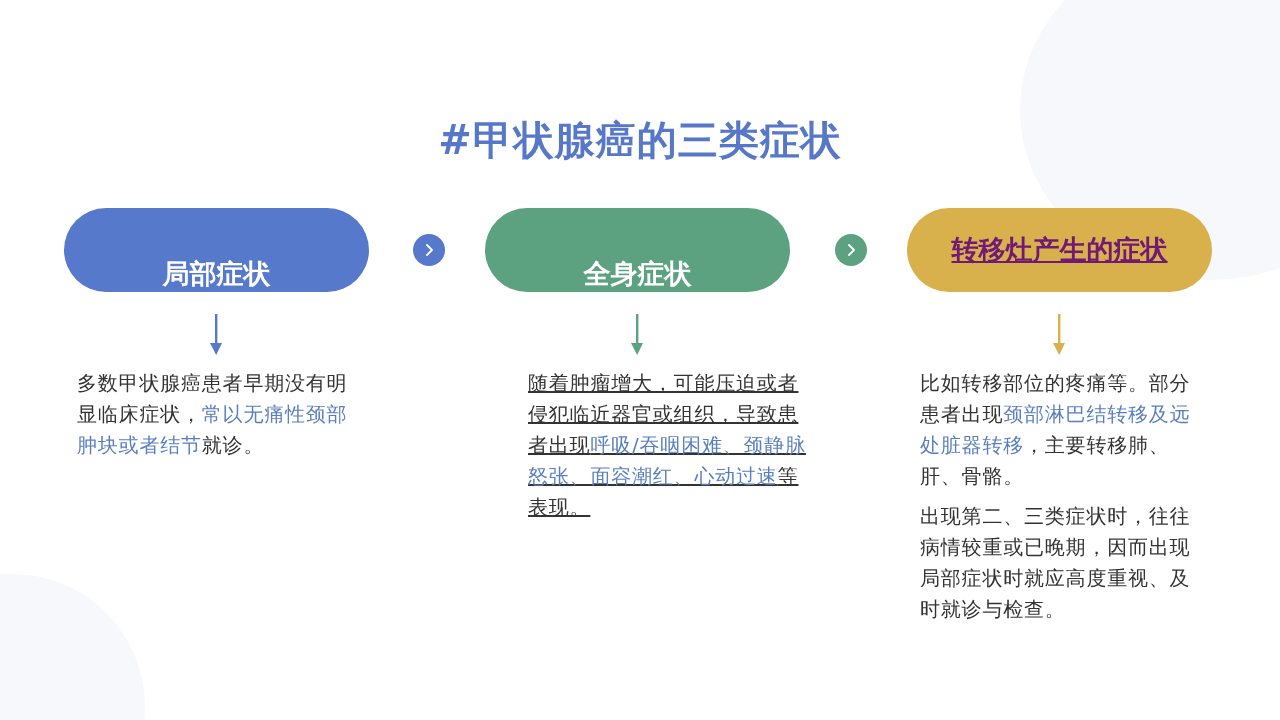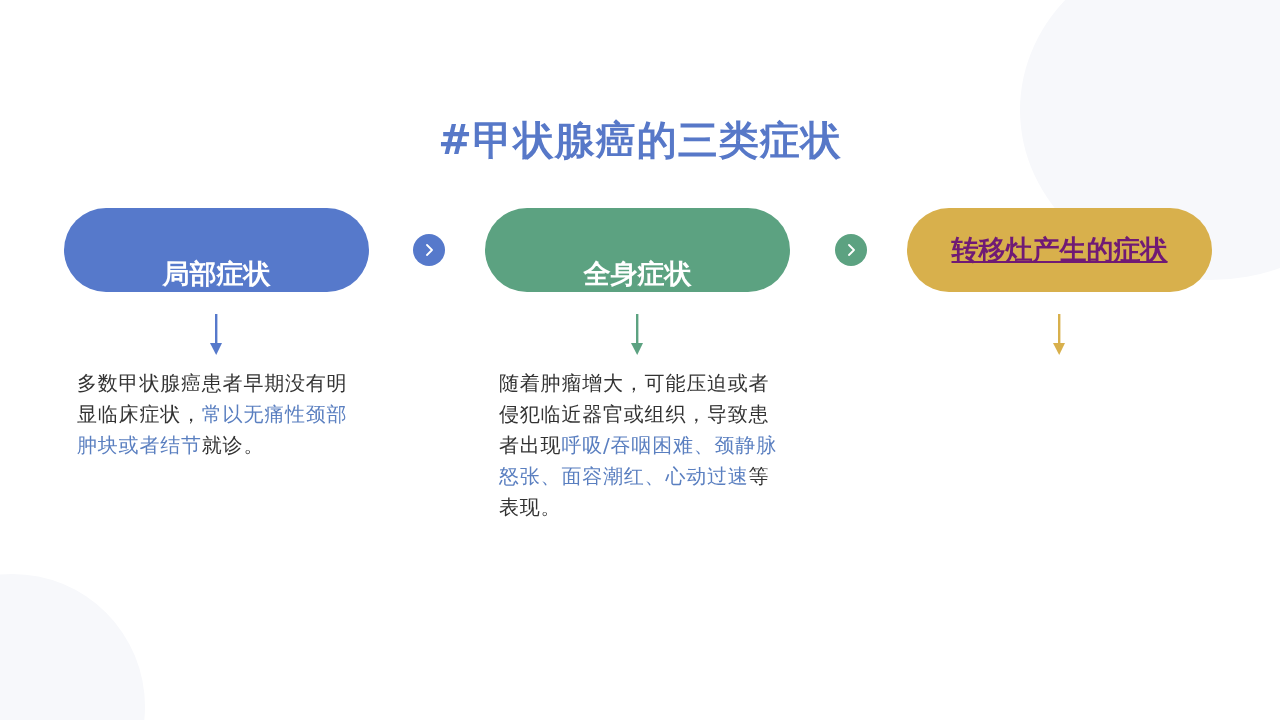--- a/index.html
+++ b/index.html
@@ -40,21 +40,21 @@
   .down-arrow-2 { left: 630px; }
   .down-arrow-3 { left: 1052px; }
 
   .desc {
     position: absolute; top: 368px; width: 290px;
     font-size: 20px; line-height: 31px; color: #333333; letter-spacing: 0.8px;
   }
   .desc p { margin: 0; }
   .desc p + p { margin-top: 9px; }
   .desc-1 { left: 77px; }
-  .desc-2 { left: 499px; }
+  .desc-2 { left: 528px; text-decoration: underline; }
   .desc-3 { left: 920px; }
   .hl { color: #5a7fc0; }
 </style>
 </head>
 <body>
 
 <div class="deco-circle deco-tr"></div>
 <div class="deco-circle deco-bl"></div>
 
 <div class="title">#甲状腺癌的三类症状</div>
@@ -95,13 +95,15 @@
 
 <div class="desc desc-1">
   <p><span>多数甲状腺癌患者早期没有明显临床症状，</span><span class="hl">常以无痛性颈部肿块或者结节</span><span>就诊。</span></p>
 </div>
 
 <div class="desc desc-2">
   <p><span>随着肿瘤增大，可能压迫或者侵犯临近器官或组织，导致患者出现</span><span class="hl">呼吸/吞咽困难、颈静脉怒张、面容潮红、心动过速</span><span>等表现。</span></p>
 </div>
 
 <div class="desc desc-3">
+  <p><span>比如转移部位的疼痛等。部分患者出现</span><span class="hl">颈部淋巴结转移及远处脏器转移</span><span>，主要转移肺、肝、骨骼。</span></p>
+  <p><span>出现第二、三类症状时，往往病情较重或已晚期，因而出现局部症状时就应高度重视、及时就诊与检查。</span></p>
 </div>
 
 </body></html>

